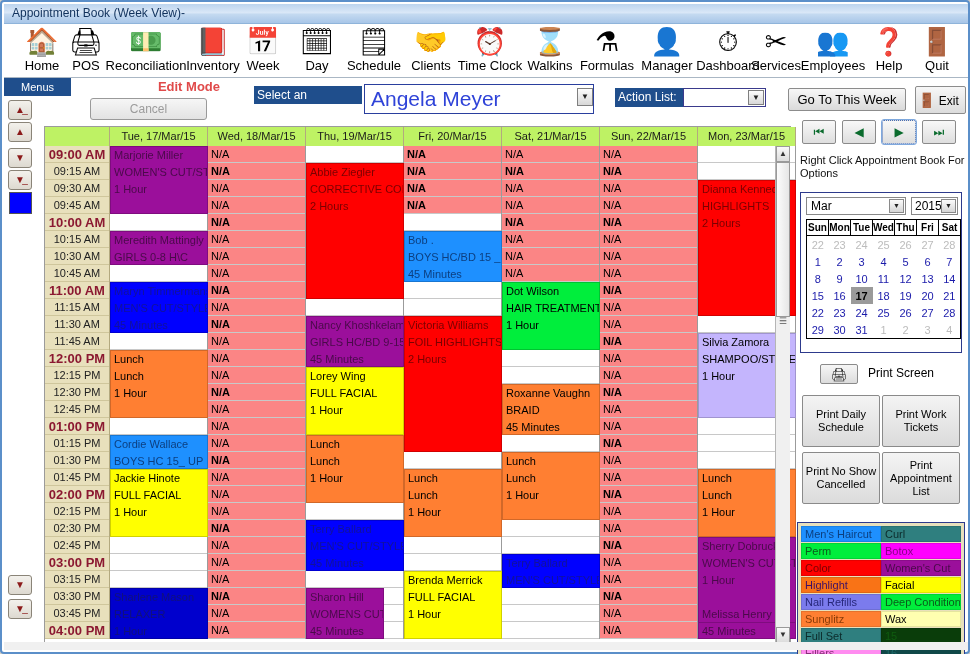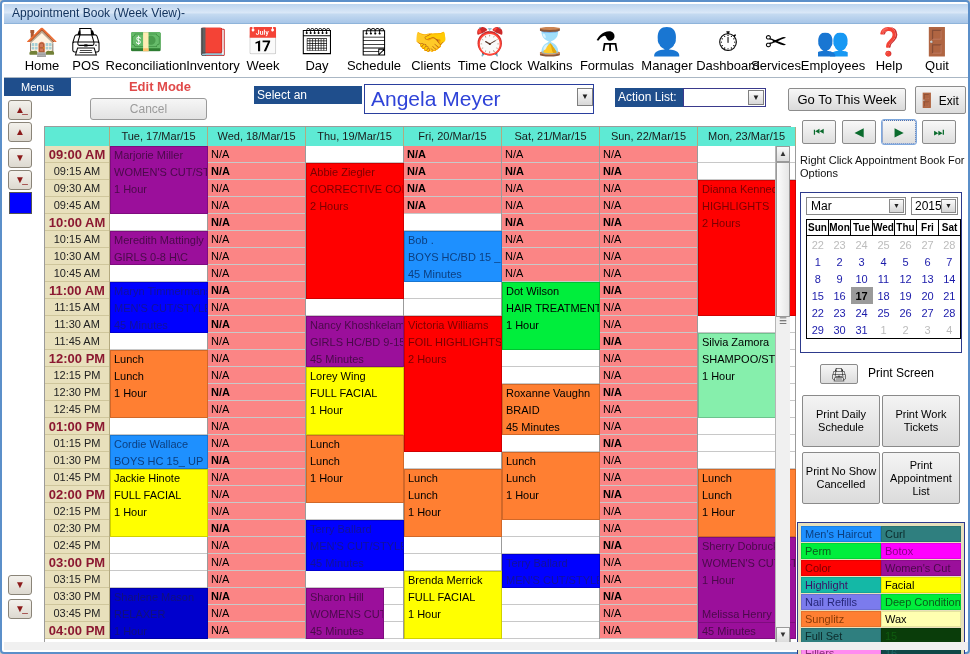--- a/index.html
+++ b/index.html
@@ -38,21 +38,21 @@
   }
   .tbtn .gl{display:block;height:36px;line-height:36px;font-size:27px;}
   .tbtn .lb{display:block;font-size:13px;color:#000;line-height:12px;white-space:nowrap;}
   
   .menus{
     position:absolute;left:2px;top:76px;width:67px;height:18px;
     background:#1f4e8c;color:#fff;font-size:11px;text-align:center;line-height:18px;
   }
   .editmode{
     position:absolute;left:98px;top:76px;width:120px;height:18px;
-    color:#e04a4a;font-size:13px;line-height:18px;text-align:center;font-weight:bold;
+    color:#e04a4a;font-size:13px;line-height:18px;text-align:right;font-weight:bold;
   }
   .cancelbtn{
     position:absolute;left:88px;top:96px;width:115px;height:20px;
     background:linear-gradient(to bottom,#f6f6f6,#e3e3e3);
     border:1px solid #9a9a9a;border-radius:3px;
     font-size:12px;color:#9b9b9b;text-align:center;line-height:20px;
   }
   .selEmpLbl{
     position:absolute;left:252px;top:84px;width:108px;height:18px;
     background:#1f4e8c;color:#fff;font-size:12px;line-height:18px;padding-left:3px;
@@ -111,21 +111,21 @@
   }
   
   .gridwrap{
     position:absolute;left:42px;top:124px;width:747px;height:518px;
     box-sizing:border-box;background:#fff;
     border:1px solid #9b9b9b;
   }
   .hdrrow{position:absolute;left:0;top:0;height:19px;width:100%;}
   .hdrcell{
     position:absolute;top:0;height:27px;
-    background:#5eead4;border-right:1px solid #b3a97f;border-bottom:1px solid #b3a97f;
+    background:#bef264;border-right:1px solid #b3a97f;border-bottom:1px solid #b3a97f;
     font-size:11px;color:#1a1a1a;text-align:center;line-height:19px;
     box-sizing:border-box;
   }
   .timecol{
     position:absolute;left:0;top:19px;width:65px;
     border-right:1px solid #b3a97f;box-sizing:border-box;
   }
   .trow{
     height:17px;background:#e8e0bc;border-bottom:1px solid #cfc69c;
     box-sizing:border-box;text-align:center;line-height:17px;
@@ -723,21 +723,21 @@
           <div class="slot empty"></div>
           <div class="slot empty"></div>
           <div class="slot empty"></div>
           <div class="slot empty"></div>
           <div class="slot empty"></div>
           <div class="appt" style="left: 0px; width: 98px; top: 34px; height: 136px; background: rgb(255, 0, 0); color: rgb(122, 0, 0);">
             <div>Dianna Kennedy</div>
             <div>HIGHLIGHTS</div>
             <div>2 Hours</div>
           </div>
-          <div class="appt" style="left: 0px; width: 78px; top: 187px; height: 85px; background: #86efac; color: rgb(0, 0, 0);">
+          <div class="appt" style="left: 0px; width: 98px; top: 187px; height: 85px; background: #c4b5fd; color: rgb(0, 0, 0);">
             <div>Silvia Zamora</div>
             <div>SHAMPOO/STYLE</div>
             <div>1 Hour</div>
           </div>
           <div class="appt" style="left: 0px; width: 98px; top: 323px; height: 68px; background: rgb(255, 127, 50); color: rgb(0, 0, 0);">
             <div>Lunch</div>
             <div>Lunch</div>
             <div>1 Hour</div>
           </div>
           <div class="appt" style="left: 0px; width: 98px; top: 391px; height: 102px; background: rgb(155, 15, 155); color: rgb(74, 10, 74);">
@@ -868,21 +868,21 @@
       </div>
       <div class="legrow">
         <div class="legcell" style="background: rgb(0, 238, 60); color: rgb(10, 90, 26);">Perm</div>
         <div class="legcell" style="background: rgb(255, 0, 255); color: rgb(138, 0, 138);">Botox</div>
       </div>
       <div class="legrow">
         <div class="legcell" style="background: rgb(255, 0, 0); color: rgb(122, 0, 0);">Color</div>
         <div class="legcell" style="background: rgb(155, 15, 155); color: rgb(74, 10, 74);">Women's Cut</div>
       </div>
       <div class="legrow">
-        <div class="legcell" style="background: #14b8a6; color: rgb(61, 15, 102);">Highlight</div>
+        <div class="legcell" style="background: #f97316; color: rgb(61, 15, 102);">Highlight</div>
         <div class="legcell" style="background: rgb(255, 255, 0); color: rgb(0, 0, 0);">Facial</div>
       </div>
       <div class="legrow">
         <div class="legcell" style="background: rgb(123, 123, 237); color: rgb(38, 38, 122);">Nail Refills</div>
         <div class="legcell" style="background: rgb(0, 238, 60); color: rgb(10, 90, 26);">Deep Conditioner</div>
       </div>
       <div class="legrow">
         <div class="legcell" style="background: rgb(255, 127, 50); color: rgb(138, 60, 8);">Sunglitz</div>
         <div class="legcell" style="background: rgb(255, 255, 176); color: rgb(0, 0, 0);">Wax</div>
       </div>

